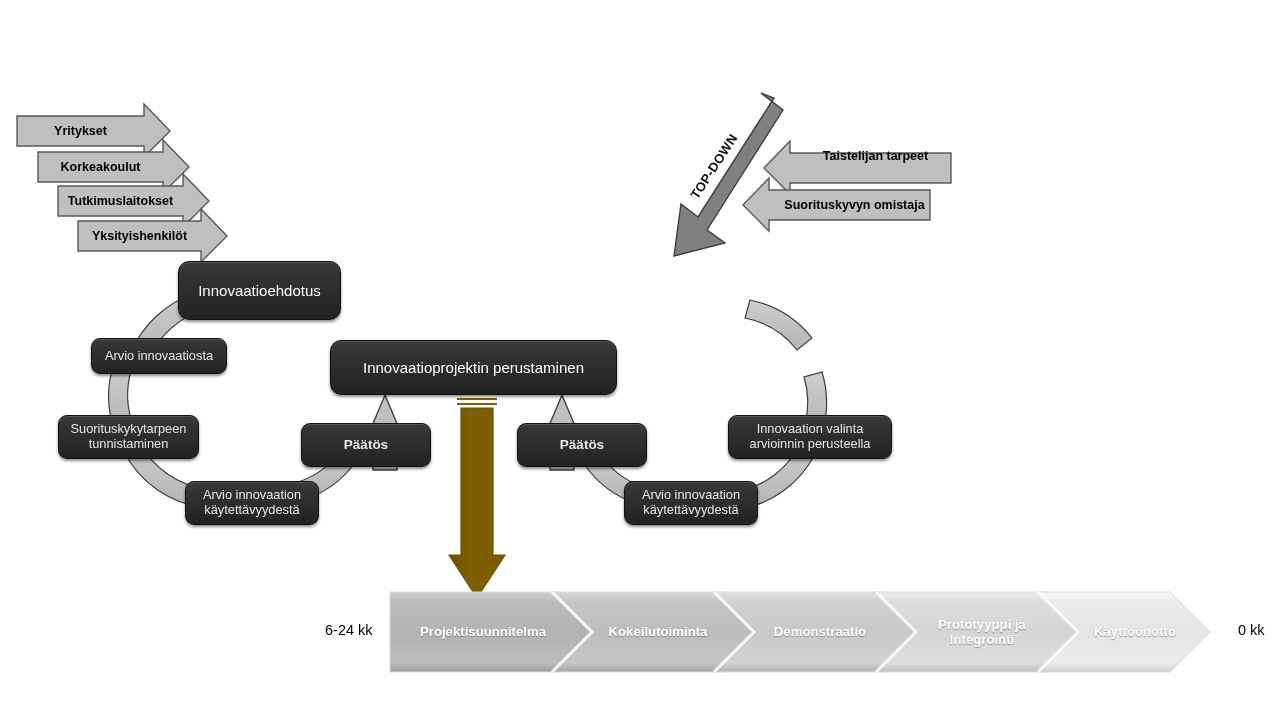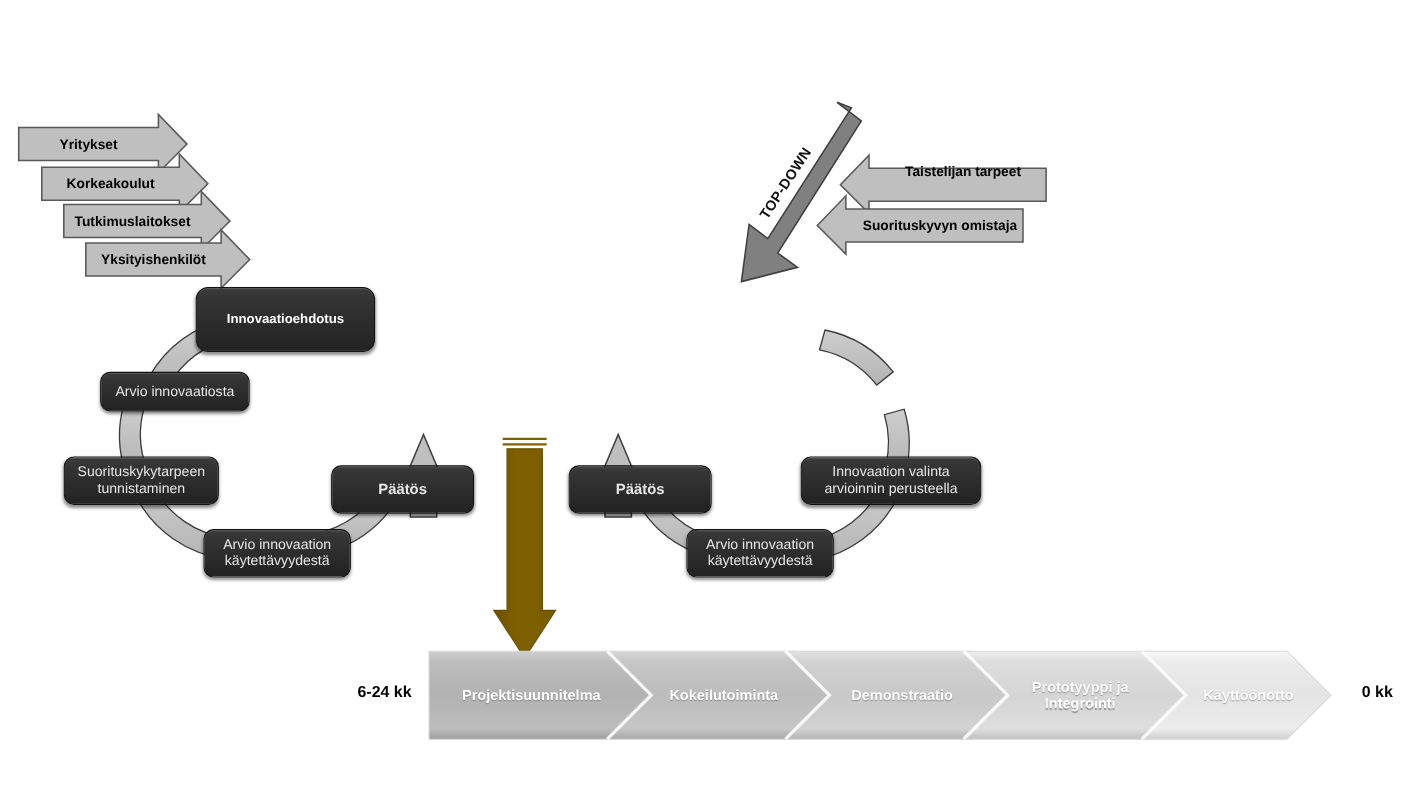--- a/index.html
+++ b/index.html
@@ -15,41 +15,41 @@
     border-radius:9px;
     background:linear-gradient(180deg,#3b3b3b 0%,#343434 18%,#2c2c2c 55%,#222222 100%);
     border:1px solid #111;
     box-shadow:0 2px 3px rgba(0,0,0,.45), inset 0 1px 0 rgba(255,255,255,.13);
     display:flex;align-items:center;justify-content:center;
     text-align:center;
     color:#f2f2f2;
     line-height:1.15;
     padding:2px 6px;
   }
-  .node.major{font-weight:bold;font-size:12px;color:#ffffff;border-radius:11px;text-align:right;}
+  .node.major{font-weight:normal;font-size:15px;color:#ffffff;border-radius:11px;text-align:right;}
   .node.minor{font-weight:normal;font-size:12.8px;color:#e6e6e6;}
 
   
   .arrowlabel{
     position:absolute;
     display:flex;align-items:center;justify-content:center;
     font-weight:bold;font-size:12.5px;color:#000;
     white-space:nowrap;
     pointer-events:none;
   }
   .topdown-text{
     position:absolute;
     font-weight:bold;font-size:13px;color:#111;
     letter-spacing:.3px;
     transform-origin:50% 50%;
     white-space:nowrap;
   }
   .kk{
     position:absolute;
-    font-weight:bold;font-size:14.5px;color:#000;
+    font-weight:normal;font-size:14.5px;color:#000;
     white-space:nowrap;
   }
   .chev-label{
     position:absolute;
     display:flex;align-items:center;justify-content:center;
     font-weight:bold;font-size:13.2px;color:#ffffff;
     text-align:center;line-height:1.15;
     text-shadow:0 1px 1px rgba(90,90,90,.55);
     white-space:pre-line;
     pointer-events:none;
@@ -206,20 +206,21 @@
 
 
   <div class="node minor" style="left:728px;top:415px;width:164px;height:44px;white-space:pre-line;">Innovaation valinta
 arvioinnin perusteella</div>
 
   <div class="node minor" style="left:624px;top:481px;width:134px;height:44px;white-space:pre-line;">Arvio innovaation
 käytettävyydestä</div>
 
   <div class="node minor" style="left:517px;top:423px;width:130px;height:44px;font-weight:bold;font-size:13.5px;">Päätös</div>
 
+  <div class="node major" style="left:330px;top:340px;width:287px;height:55px;">Innovaatioprojektin perustaminen</div>
 
   <div class="kk" style="left:325px;top:622px;">6-24 kk</div>
   <div class="kk" style="left:1238px;top:622px;">0 kk</div>
 
   <div class="chev-label" style="left:398px;top:592px;width:170px;height:80px;">Projektisuunnitelma</div>
   <div class="chev-label" style="left:578px;top:592px;width:160px;height:80px;">Kokeilutoiminta</div>
   <div class="chev-label" style="left:740px;top:592px;width:160px;height:80px;">Demonstraatio</div>
   <div class="chev-label" style="left:902px;top:592px;width:160px;height:80px;">Prototyyppi ja
 Integrointi</div>
   <div class="chev-label" style="left:1060px;top:592px;width:150px;height:80px;">Käyttöönotto</div>

